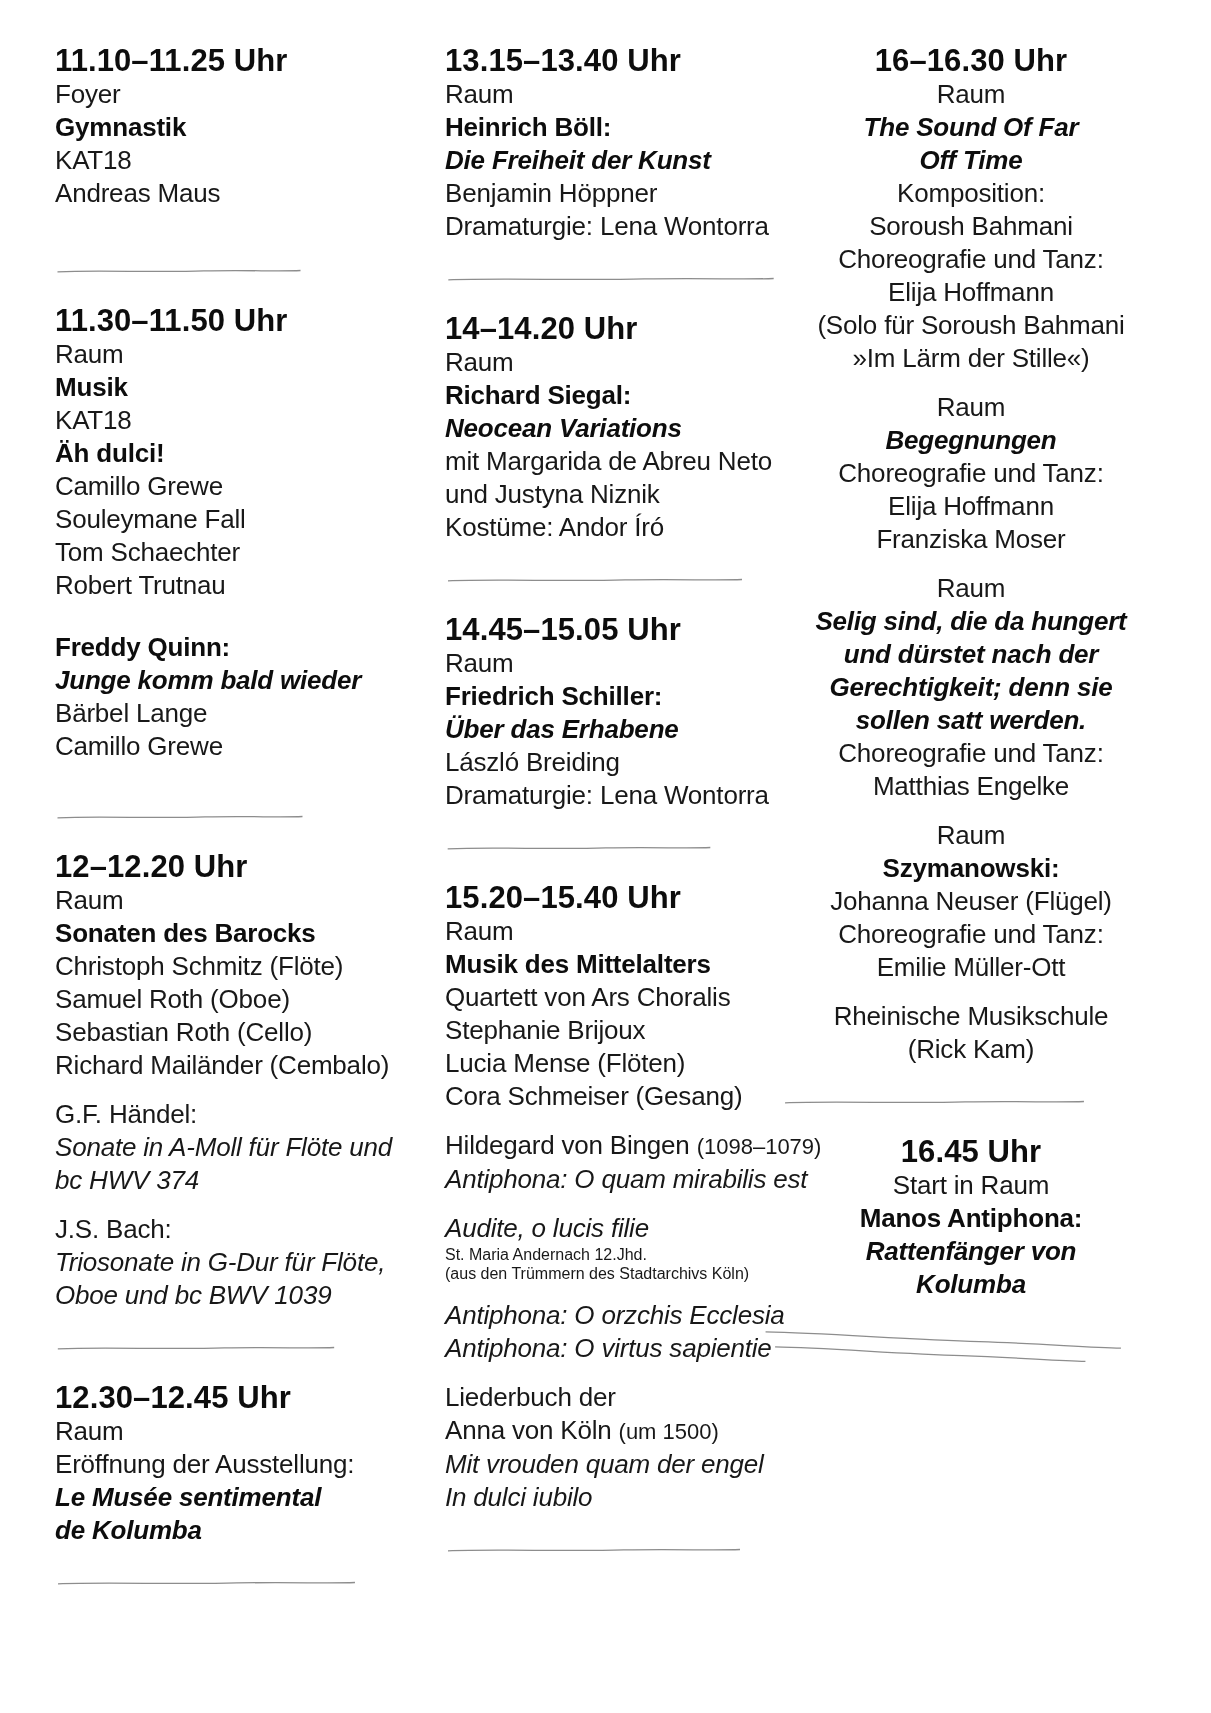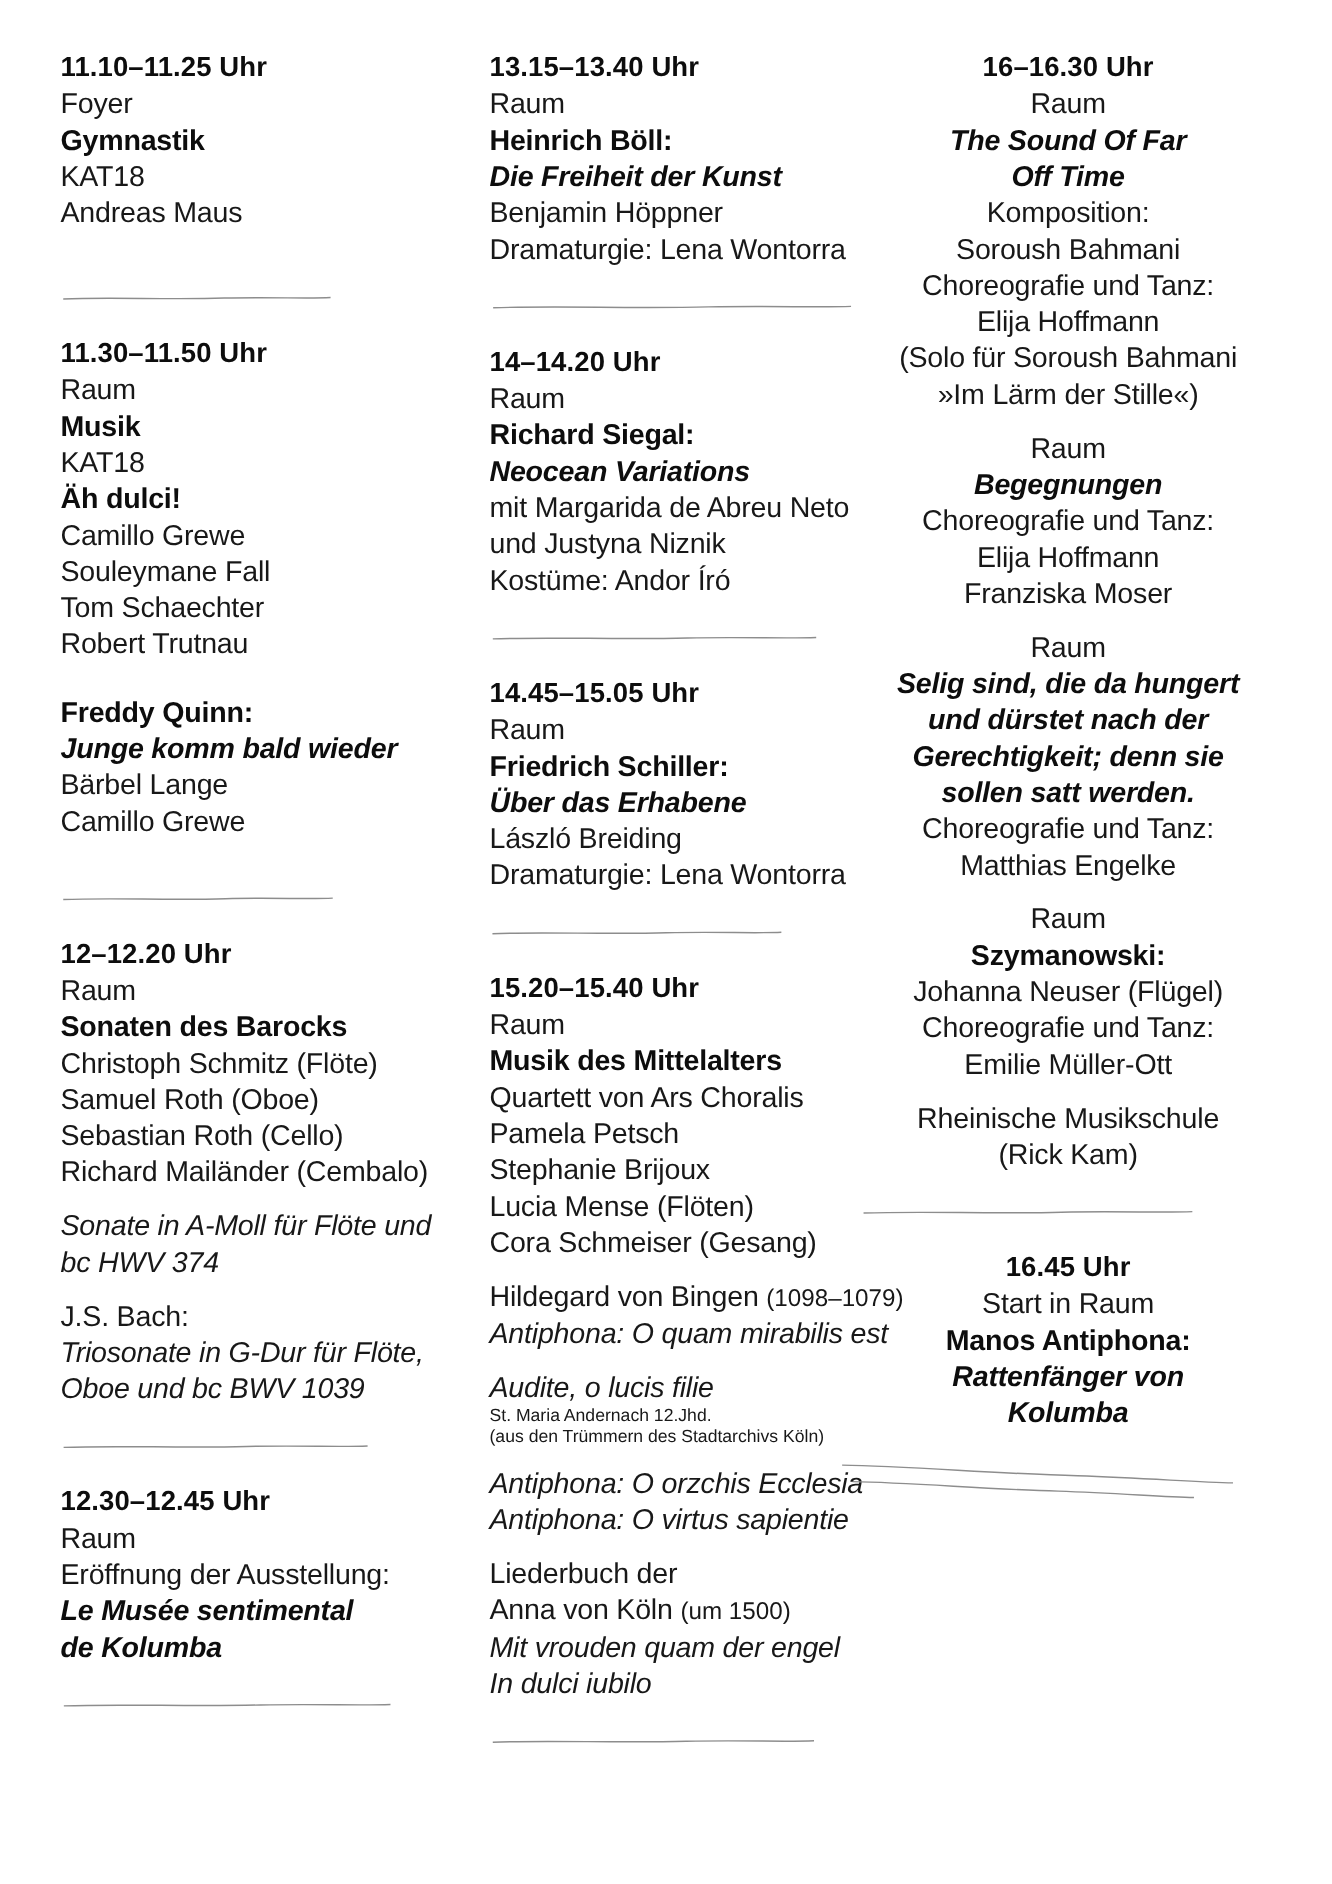--- a/index.html
+++ b/index.html
@@ -14,21 +14,21 @@
   main { position:absolute; inset:0; }
   .col { position:absolute; top:44px; }
   #col1 { left:55px;  width:350px; }
   #col2 { left:445px; width:355px; }
   #col3 { left:782px; width:378px;text-align:center; }
 
   .line {
     font-size:26px; line-height:33px;
     white-space:nowrap; letter-spacing:-0.2px;
   }
-  .time  { font-weight:bold; font-size:25px; line-height:34px; letter-spacing:0.1px; color:#0d0d0d; }
+  .time  { font-weight:bold; font-size:31px; line-height:34px; letter-spacing:0.1px; color:#0d0d0d; }
   .bold  { font-weight:bold; color:#0d0d0d; }
   .bolditalic { font-weight:bold; font-style:italic; color:#0d0d0d; }
   .italic { font-style:italic; }
   .small { font-size:16px; line-height:19px; letter-spacing:0; }
   .suffix { font-size:22px; letter-spacing:0; font-weight:normal; font-style:normal; }
 
   .divider { display:block; margin:32px 0 30px 0; }
   svg.wave { display:block; height:7px; overflow:visible; }
 
   .slant-wrap { position:relative; height:60px; margin-top:22px; }
@@ -76,20 +76,21 @@
       </div>
       <div>
         <div class="line time">12–12.20 Uhr</div>
         <div class="line">Raum</div>
         <div class="line bold">Sonaten des Barocks</div>
         <div class="line">Christoph Schmitz (Flöte)</div>
         <div class="line">Samuel Roth (Oboe)</div>
         <div class="line">Sebastian Roth (Cello)</div>
         <div class="line">Richard Mailänder (Cembalo)</div>
         <div style="height:16px"></div>
+        <div class="line">G.F. Händel:</div>
         <div class="line italic">Sonate in A-Moll für Flöte und</div>
         <div class="line italic">bc HWV 374</div>
         <div style="height:16px"></div>
         <div class="line">J.S. Bach:</div>
         <div class="line italic">Triosonate in G-Dur für Flöte,</div>
         <div class="line italic">Oboe und bc BWV 1039</div>
       </div>
       <div class="divider">
         <svg class="wave" width="282" viewBox="0 0 100 6" preserveAspectRatio="none">
           <path d="M1 4.1 C 18 2.5, 40 4.8, 60 3.4 C 78 2.5, 90 4.0, 99 3.0" fill="none" stroke="#8d8d8d" stroke-width="1.3" vector-effect="non-scaling-stroke"></path>
@@ -147,21 +148,20 @@
       <div class="divider">
         <svg class="wave" width="268" viewBox="0 0 100 6" preserveAspectRatio="none">
           <path d="M1 4.1 C 18 2.5, 40 4.8, 60 3.4 C 78 2.5, 90 4.0, 99 3.0" fill="none" stroke="#8d8d8d" stroke-width="1.3" vector-effect="non-scaling-stroke"></path>
         </svg>
       </div>
       <div>
         <div class="line time">15.20–15.40 Uhr</div>
         <div class="line">Raum</div>
         <div class="line bold">Musik des Mittelalters</div>
         <div class="line">Quartett von Ars Choralis</div>
-        <div class="line">Pamela Petsch</div>
         <div class="line">Stephanie Brijoux</div>
         <div class="line">Lucia Mense (Flöten)</div>
         <div class="line">Cora Schmeiser (Gesang)</div>
         <div style="height:16px"></div>
         <div class="line">Hildegard von Bingen <span class="suffix">(1098–1079)</span></div>
         <div class="line italic">Antiphona: O quam mirabilis est</div>
         <div style="height:16px"></div>
         <div class="line italic">Audite, o lucis filie</div>
         <div class="line small">St. Maria Andernach 12.Jhd.</div>
         <div class="line small">(aus den Trümmern des Stadtarchivs Köln)</div>

